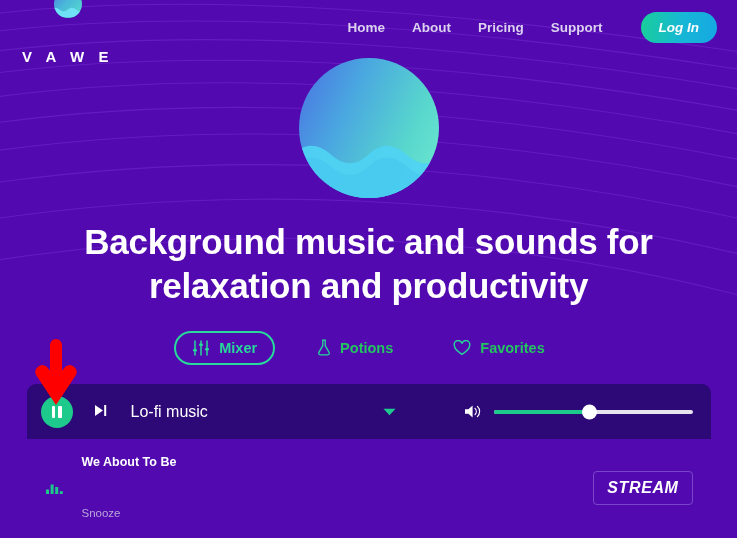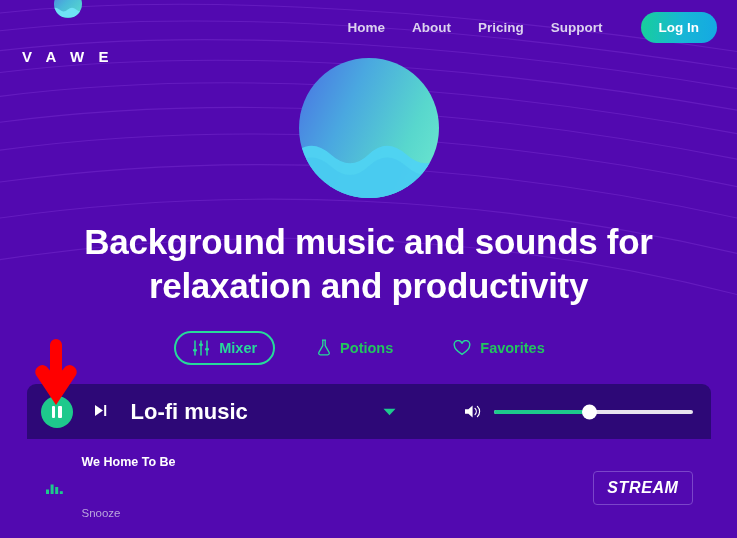--- a/index.html
+++ b/index.html
@@ -62,20 +62,21 @@
     margin-left: 11px;
     background: linear-gradient(95deg,#18cf9a 0%,#17b6d6 55%,#15a8e3 100%);
     color: #ffffff;
     font-size: 13.5px;
     font-weight: 700;
     border: none;
     border-radius: 16px;
     padding: 8px 18px;
     cursor: pointer;
     font-family: inherit;
+    font-style: italic;
   }
 
   
   .hero {
     position: relative; z-index: 2;
     text-align: center;
   }
   .hero-orb {
     width: 140px; height: 140px;
     margin: 4px auto 0;
@@ -157,22 +158,22 @@
   }
   .next-btn {
     margin-left: 17px;
     background: none; border: none; cursor: pointer;
     display: flex; align-items: center;
     padding: 4px;
   }
   .player-title {
     margin-left: 19px;
     color: #ffffff;
-    font-size: 22px;
-    font-weight: 700;
+    font-size: 16px;
+    font-weight: 400;
   }
   .caret-btn {
     margin-left: auto;
     background: none; border: none; cursor: pointer;
     display: flex; align-items: center;
     padding: 6px;
   }
   .volume-group {
     display: flex; align-items: center; gap: 12px;
     margin-left: 62px;
@@ -382,21 +383,21 @@
     <div class="track-row">
       <span class="eq-icon">
         <svg width="17" height="11" viewBox="0 0 17 11">
           <rect x="0" y="6.5" width="3" height="4.5" fill="#1ec98c"></rect>
           <rect x="4.6" y="1.5" width="3" height="9.5" fill="#1ec98c"></rect>
           <rect x="9.2" y="4" width="3" height="7" fill="#1ec98c"></rect>
           <rect x="13.8" y="8.2" width="3" height="2.8" fill="#1ec98c"></rect>
         </svg>
       </span>
       <div class="track-meta">
-        <div class="track-name">We Home To Be</div>
+        <div class="track-name">We About To Be</div>
         <div class="track-artist">Snooze</div>
       </div>
       <button class="stream-btn">STREAM</button>
     </div>
   </div>
 
 </div>
 
 <svg class="annotation-arrow" width="46" height="70" viewBox="0 0 46 70">
   <path d="M23 68 L3 38 A7 7 0 0 1 13.5 29.5 L17 33.5 L17 8 A6 6 0 0 1 29 8 L29 33.5 L32.5 29.5 A7 7 0 0 1 43 38 Z" fill="#ff0000"></path>

